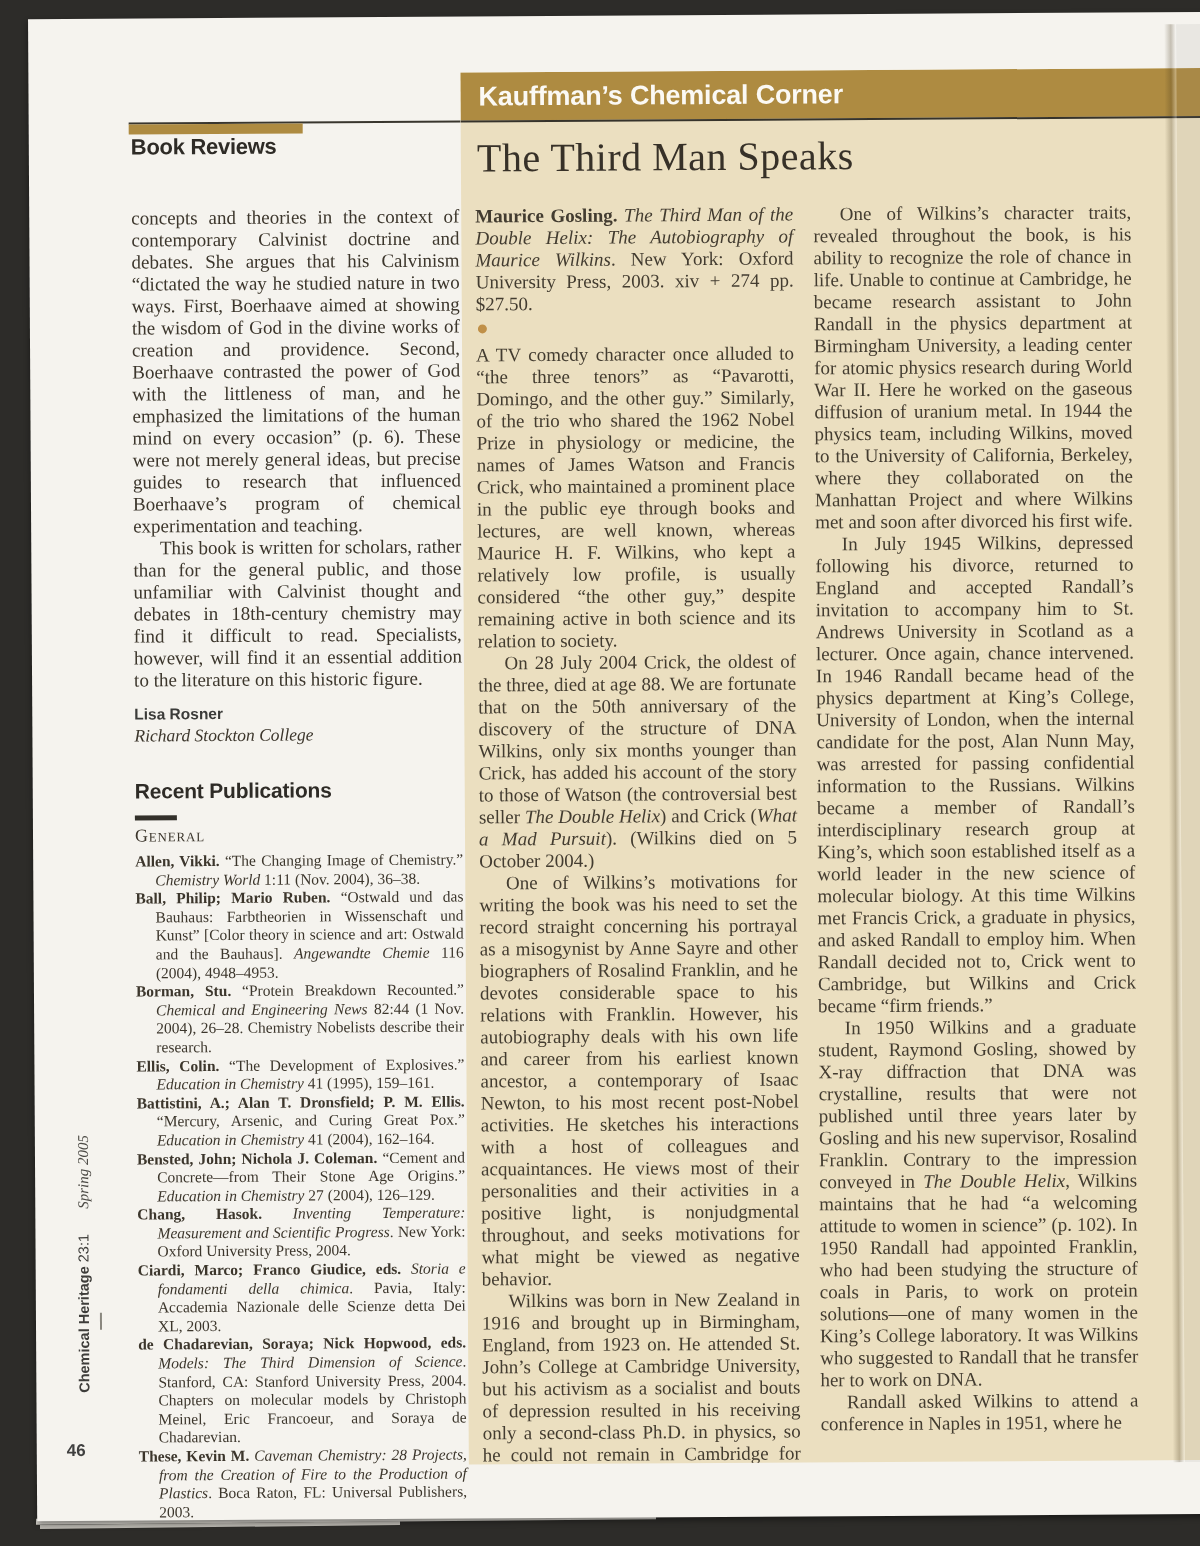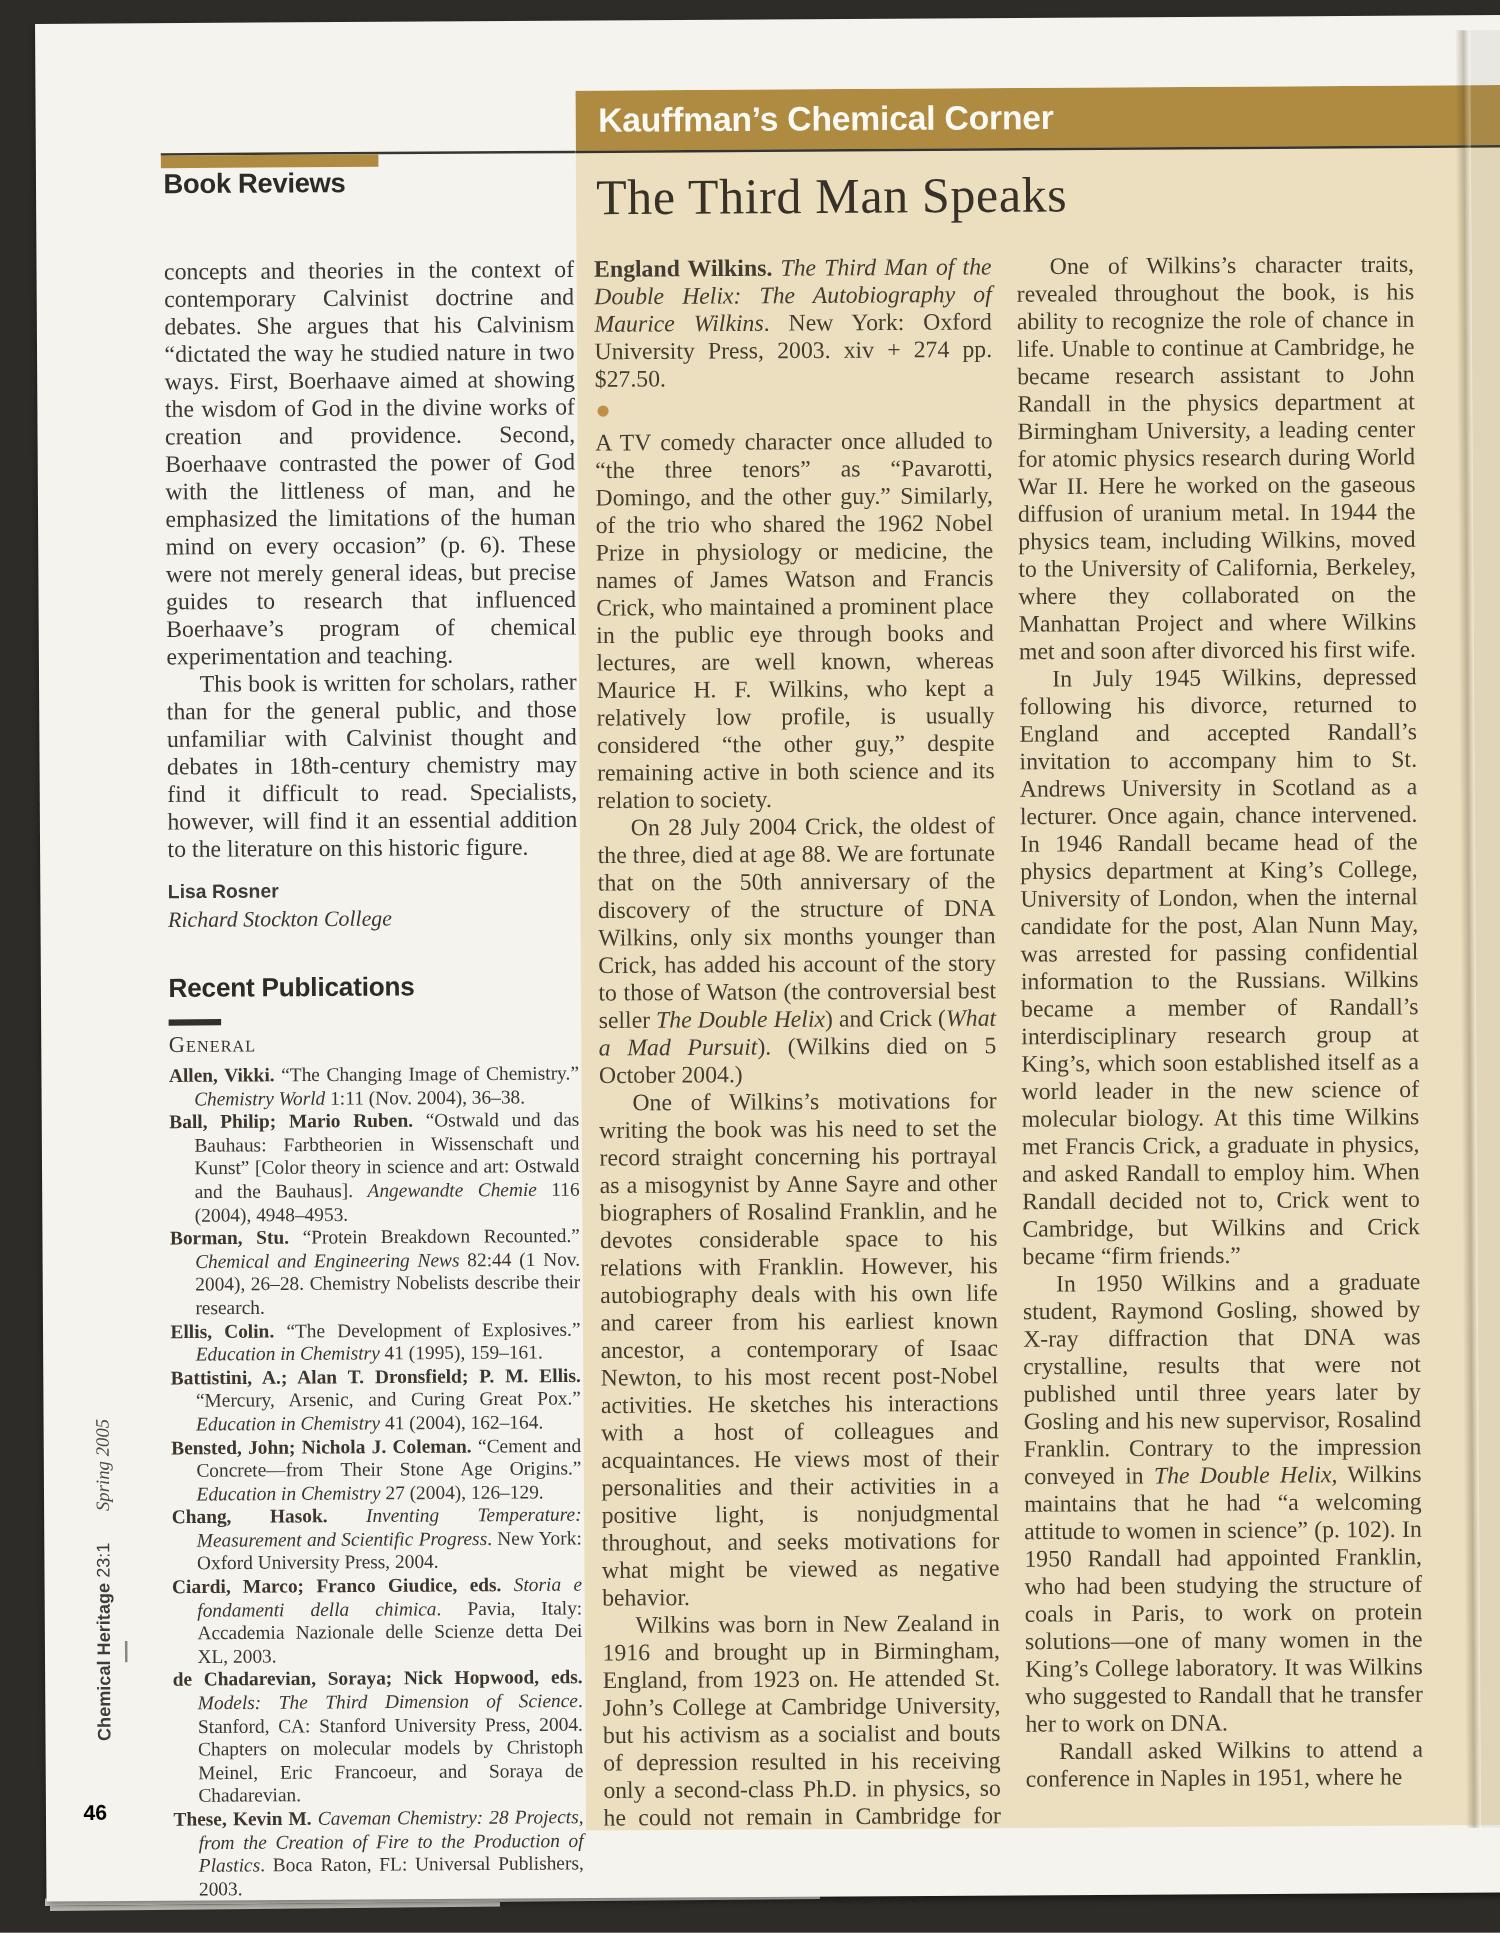--- a/index.html
+++ b/index.html
@@ -39,21 +39,21 @@
   .cites{margin-top:6px;}
   .cite{font-size:15.5px;line-height:18.6px;text-align:justify;padding-left:20px;text-indent:-20px;color:var(--ink);}
 
   
   .spine{position:absolute;transform-origin:0 0;transform:rotate(-90deg);white-space:nowrap;}
   .spine-season{left:40px;top:1190px;font-style:italic;font-size:15px;color:#4c4a45;}
   .spine-volume{left:40px;top:1374px;font-family:"Liberation Sans","DejaVu Sans",sans-serif;font-size:14.5px;color:#3e3d3a;}
   .spine-volume .vol-bold{font-weight:700;}
   .spine-tick{position:absolute;left:64px;top:1294px;width:2px;height:17px;background:#8a877f;}
   .folio{position:absolute;left:30px;top:1422px;font-family:"Liberation Sans","DejaVu Sans",sans-serif;
-         font-weight:700;font-size:17px;color:#000000;text-align:right;}
+         font-weight:700;font-size:17px;color:#404040;text-align:right;}
 
   
   .panel{position:absolute;left:432px;top:56px;width:740px;height:1392px;background:var(--panel_bg);overflow:hidden;}
   .panel-header{position:absolute;left:0;top:0;width:740px;height:48px;background:var(--gold);}
   .kicker{position:absolute;left:18px;top:9px;font-family:"Liberation Sans","DejaVu Sans",sans-serif;
           font-weight:700;font-size:27px;letter-spacing:-0.2px;color:var(--white_text);}
   .panel-rule{position:absolute;left:0;top:48px;width:740px;height:2px;background:#36332b;}
   .art-title{position:absolute;left:16px;top:62px;font-size:40px;letter-spacing:0.5px;color:#373128;}
 
   .art-col{position:absolute;top:133px;width:318px;color:#433c30;}
@@ -118,21 +118,21 @@
     <div class="folio">46</div>
 
     <div class="panel">
       <div class="panel-header">
         <div class="kicker">Kauffman’s Chemical Corner</div>
       </div>
       <div class="panel-rule"></div>
       <div class="art-title">The Third Man Speaks</div>
 
       <div class="art-col col-a">
-        <p class="art-citation"><span class="b">England Wilkins. </span><span class="i">The Third Man of the Double Helix: The Autobiography of Maurice Wilkins</span><span>. New York: Oxford University Press, 2003. xiv + 274 pp. $27.50.</span></p>
+        <p class="art-citation"><span class="b">Maurice Gosling. </span><span class="i">The Third Man of the Double Helix: The Autobiography of Maurice Wilkins</span><span>. New York: Oxford University Press, 2003. xiv + 274 pp. $27.50.</span></p>
         <div class="bullet"></div>
         <div>
             <p class="body-p"><span>A TV comedy character once alluded to “the three tenors” as “Pavarotti, Domingo, and the other guy.” Similarly, of the trio who shared the 1962 Nobel Prize in physiology or medicine, the names of James Watson and Francis Crick, who maintained a prominent place in the public eye through books and lectures, are well known, whereas Maurice H. F. Wilkins, who kept a relatively low profile, is usually considered “the other guy,” despite remaining active in both science and its relation to society.</span></p>
             <p class="body-p ind"><span>On 28 July 2004 Crick, the oldest of the three, died at age 88. We are fortunate that on the 50th anniversary of the discovery of the structure of DNA Wilkins, only six months younger than Crick, has added his account of the story to those of Watson (the controversial best seller </span><span class="i">The Double Helix</span><span>) and Crick (</span><span class="i">What a Mad Pursuit</span><span>). (Wilkins died on 5 October 2004.)</span></p>
             <p class="body-p ind"><span>One of Wilkins’s motivations for writing the book was his need to set the record straight concerning his portrayal as a misogynist by Anne Sayre and other biographers of Rosalind Franklin, and he devotes considerable space to his relations with Franklin. However, his autobiography deals with his own life and career from his earliest known ancestor, a contemporary of Isaac Newton, to his most recent post-Nobel activities. He sketches his interactions with a host of colleagues and acquaintances. He views most of their personalities and their activities in a positive light, is nonjudgmental throughout, and seeks motivations for what might be viewed as negative behavior.</span></p>
             <p class="body-p ind"><span>Wilkins was born in New Zealand in 1916 and brought up in Birmingham, England, from 1923 on. He attended St. John’s College at Cambridge University, but his activism as a socialist and bouts of depression resulted in his receiving only a second-class Ph.D. in physics, so he could not remain in Cambridge for postdoctoral study.</span></p>
           </div>
       </div>
 
       <div class="art-col col-b">

